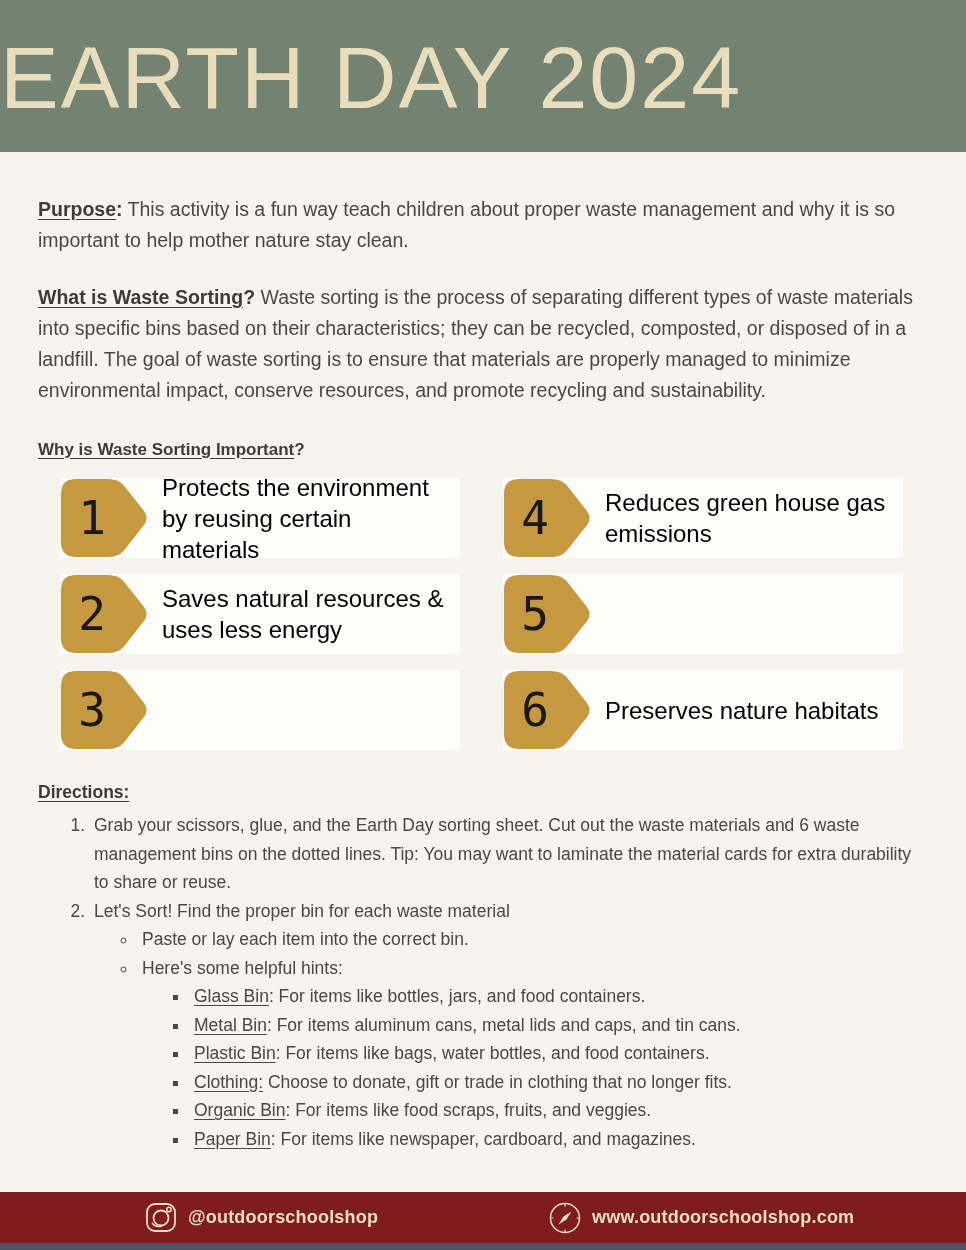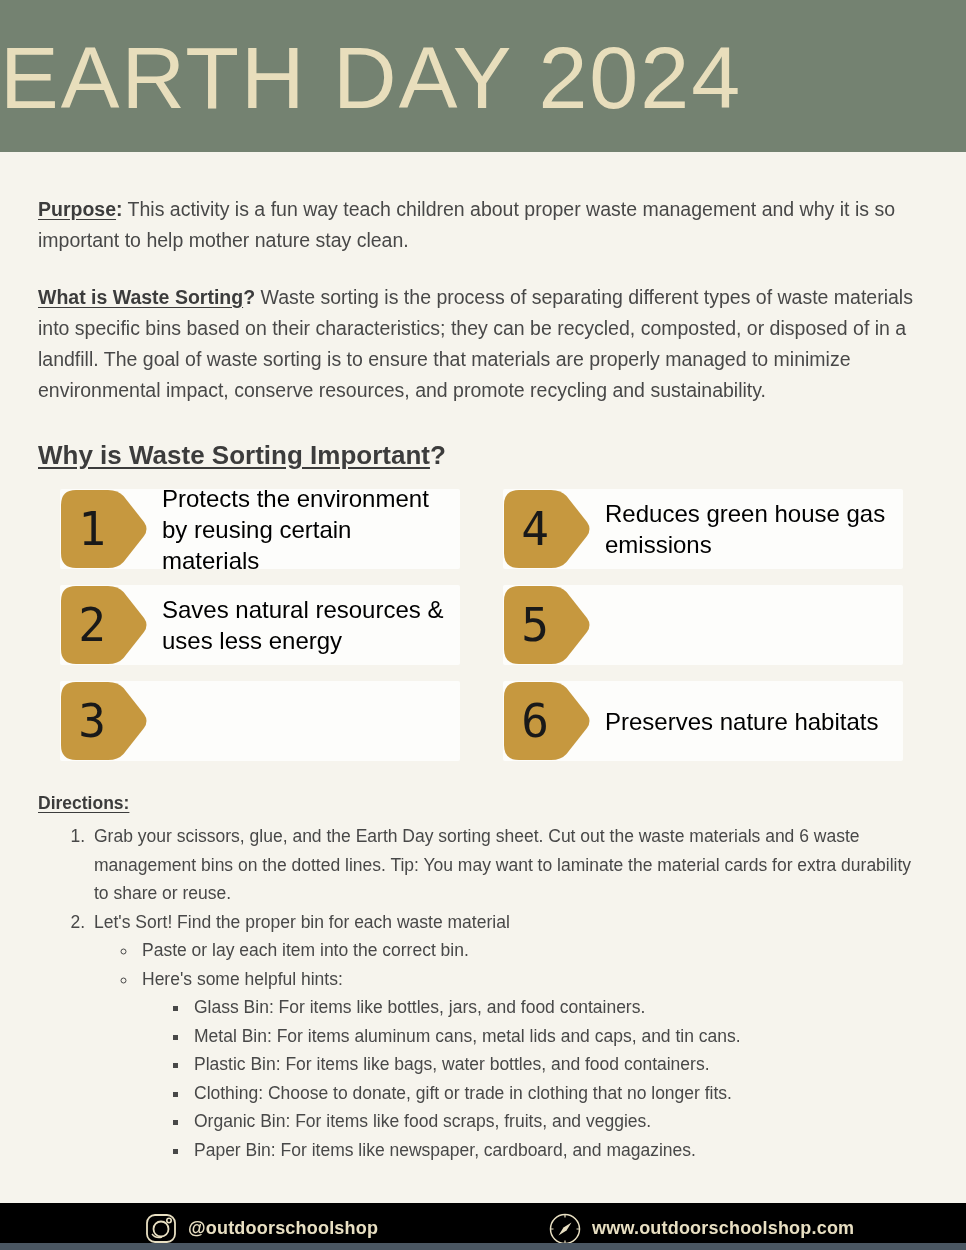--- a/index.html
+++ b/index.html
@@ -17,21 +17,21 @@
   .banner-title{
     font-size:88px;font-weight:300;color:#e8debc;
     letter-spacing:2px;line-height:1;margin-top:4px;
   }
   
   .content{padding:42px 38px 0 38px;}
   .para{font-size:19.5px;line-height:31px;margin:0 0 26px 0;color:#484848;}
   .lead-bold{font-weight:700;color:#3c3c3c;}
   .lead-underline{text-decoration:underline;text-underline-offset:3px;}
   .section-heading{
-    font-size:26px;font-weight:700;color:#3c3c3c;margin:34px 0 18px 0;
+    font-size:17px;font-weight:700;color:#3c3c3c;margin:34px 0 18px 0;
   }
   
   .badge-grid{
     margin-left:22px;
     display:grid;
     grid-template-columns:400px 400px;
     grid-template-rows:repeat(3,80px);
     grid-auto-flow:column;
     column-gap:43px;row-gap:16px;
   }
@@ -59,25 +59,25 @@
     font-size:17.5px;line-height:28.5px;color:#484848;
     list-style-type:decimal;
   }
   .directions ul.circle-list{
     margin:0;padding-left:29px;list-style-type:circle;
   }
   .directions ul.square-list{
     margin:0;padding-left:33px;list-style-type:square;
   }
   .directions li{padding-left:4px;margin-left:15px;}
-  .hint-lead{text-underline-offset:3px;}
+  .hint-lead{text-decoration:underline;text-underline-offset:3px;}
   
   .footer{
-    position:absolute;left:0;bottom:0;width:966px;height:47px;
-    background:#000000;
+    position:absolute;left:0;bottom:0;width:966px;height:58px;
+    background:#7f1d1d;
   }
   .footer-edge{
     position:absolute;left:0;bottom:0;width:966px;height:7px;background:#4a5662;
   }
   .footer-group{
     position:absolute;top:0;height:51px;display:flex;align-items:center;gap:10px;
   }
   .footer-group.ig{left:145px;}
   .footer-group.web{left:548px;}
   .footer-text{font-size:18px;font-weight:600;color:#e8dfc2;letter-spacing:0.2px;}

